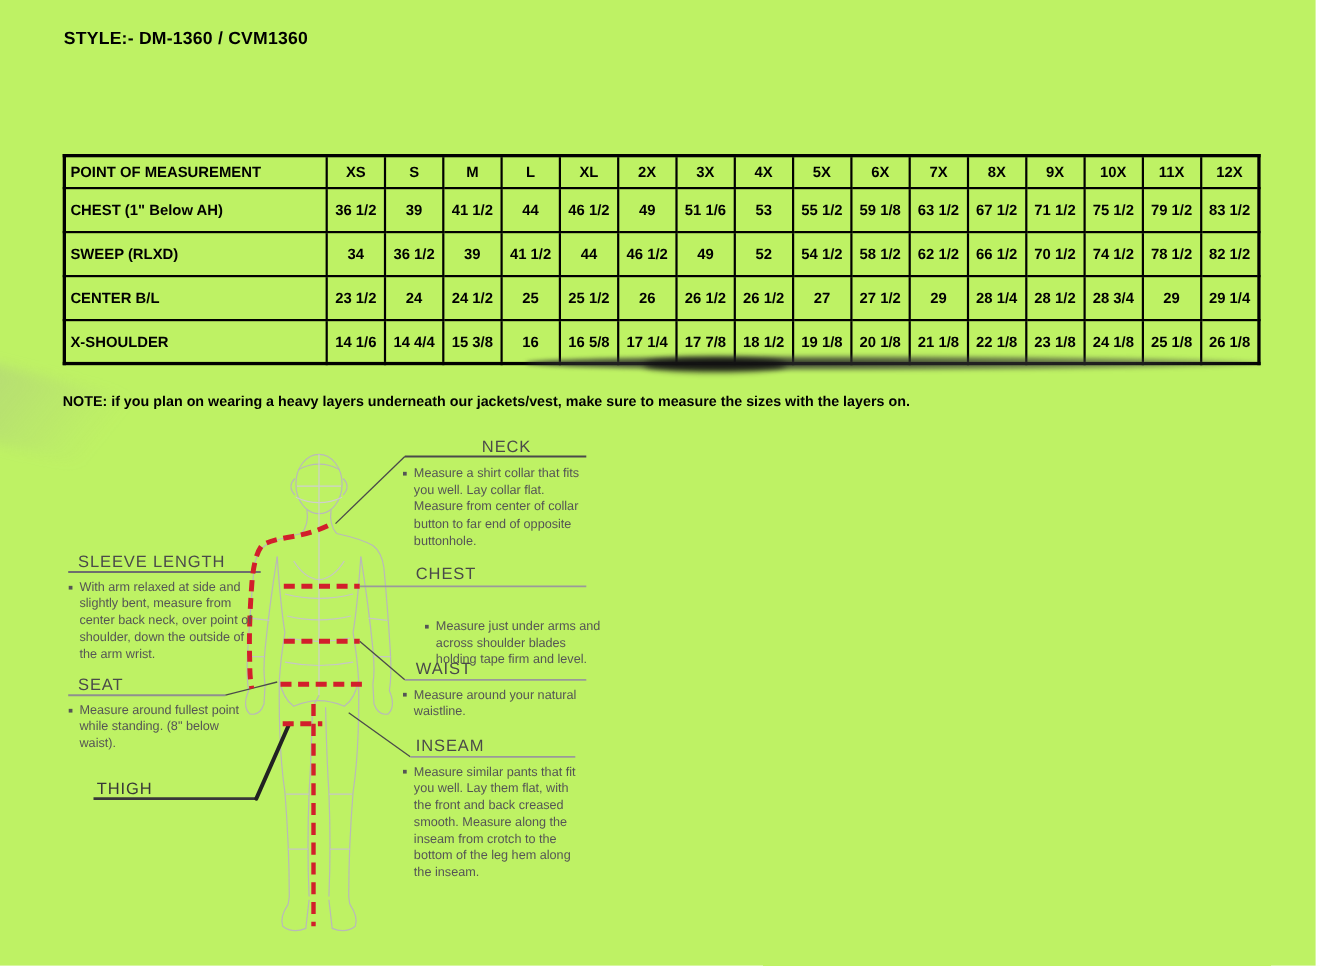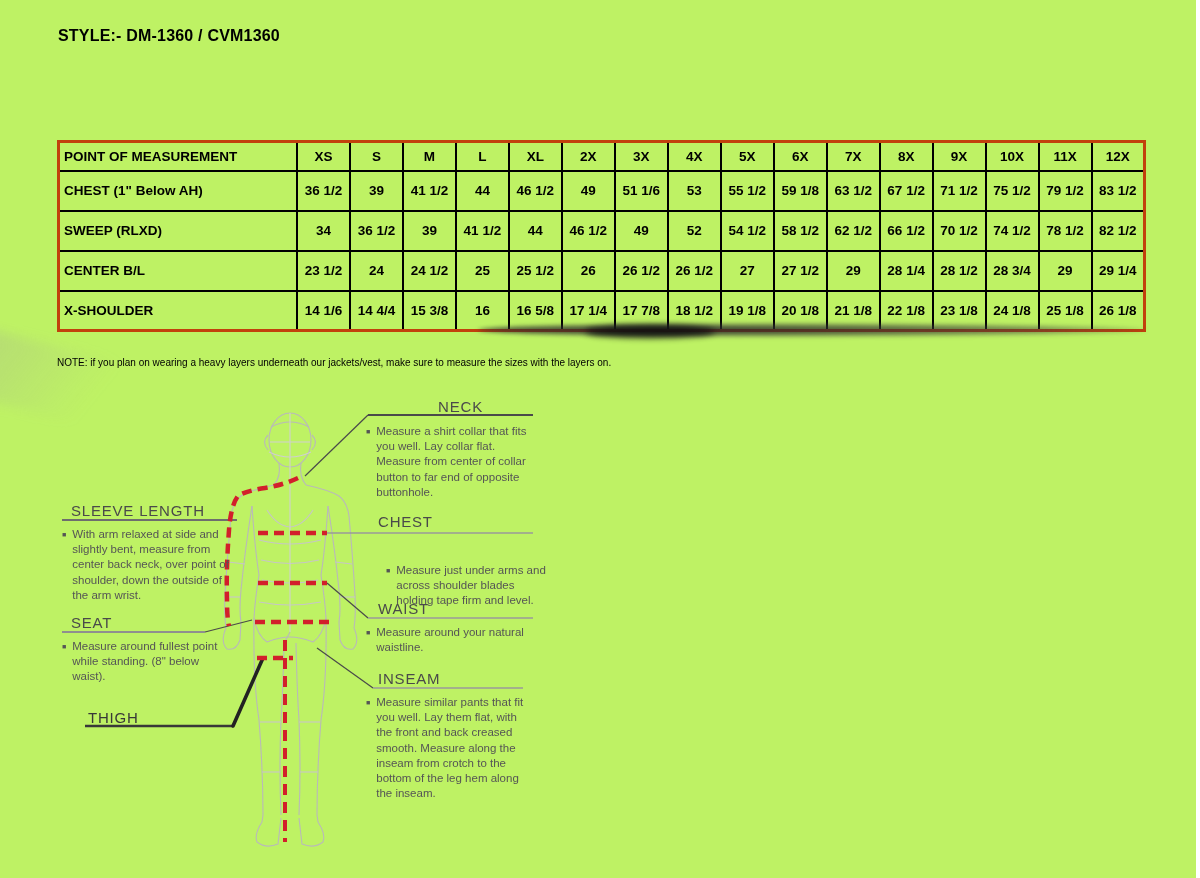--- a/index.html
+++ b/index.html
@@ -1,25 +1,25 @@
 <!DOCTYPE html>
 <html><head>
 <meta charset="utf-8">
 <style>
   html,body{margin:0;padding:0;background:#fff;}
   #page{position:relative;width:1180px;height:878px;background:#bef264;overflow:hidden;
         font-family:"Liberation Sans",sans-serif;color:#000;padding-left:16px;}
 
   
   .doc-title{position:absolute;left:58px;top:27px;font-size:16px;font-weight:bold;letter-spacing:.2px;}
-  .doc-note{position:absolute;left:57px;top:357px;font-size:10px;font-weight:normal;}
+  .doc-note{position:absolute;left:57px;top:357px;font-size:13px;font-weight:bold;}
 
   
   #size-table{position:absolute;left:57px;top:140px;width:1089px;border-collapse:collapse;
-              table-layout:fixed;border:3px solid #c2410c;}
+              table-layout:fixed;border:3px solid #000000;}
   #size-table th,#size-table td{border:2px solid #000;font-weight:bold;font-size:13.5px;
               text-align:center;padding:0;white-space:nowrap;overflow:hidden;}
   #size-table thead tr{height:29px;}
   #size-table tbody tr{height:40px;}
   #size-table .poml{width:232px;text-align:left;padding-left:4px;}
   #size-table .rowlab{text-align:left;padding-left:4px;}
 
   
   .smudge-a{position:absolute;left:478px;top:323px;width:668px;height:14px;border-radius:50%;
             background:radial-gradient(ellipse at 30% 50%,rgba(35,35,35,.95),rgba(60,60,60,.55) 55%,rgba(80,80,80,0) 78%);

